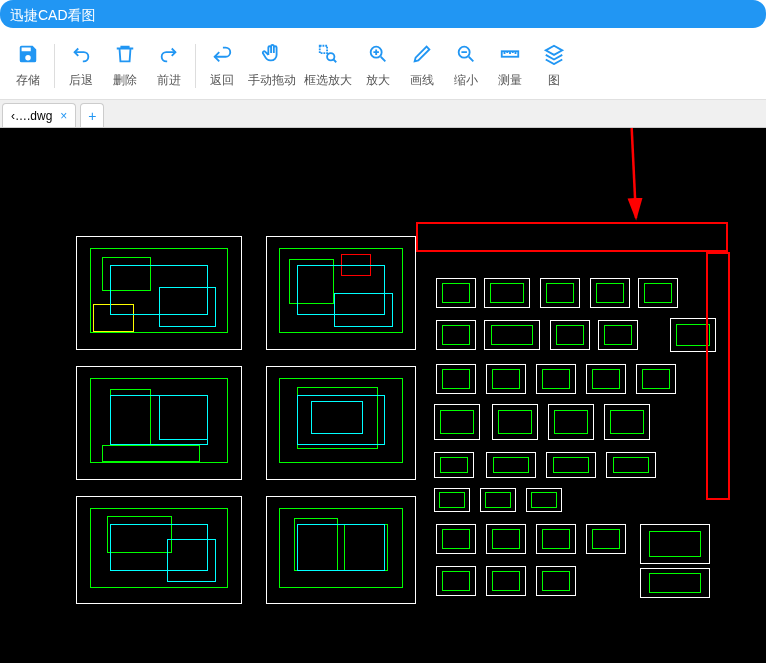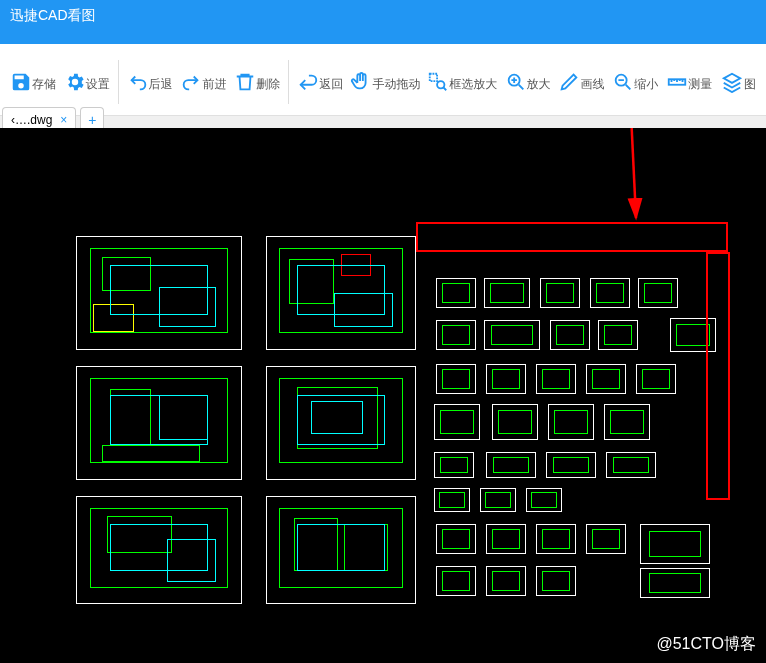--- a/index.html
+++ b/index.html
@@ -5,38 +5,39 @@
 * { margin: 0; padding: 0; box-sizing: border-box; }
 body {
   width: 766px;
   height: 663px;
   font-family: "Microsoft YaHei", "PingFang SC", sans-serif;
   background: #fff;
   overflow: hidden;
   position: relative;
 }
 .titlebar {
-  height: 44px;
+  height: 28px;
   background: #2196F3;
   color: #fff;
   font-size: 14px;
   line-height: 30px;
   padding-left: 10px;
+  border-radius: 13px;
 }
 .toolbar {
   height: 72px;
   background: #fff;
   display: flex;
   align-items: center;
   padding: 8px 6px 4px 6px;
   border-bottom: 1px solid #e0e0e0;
 }
 .tool {
   display: flex;
-  flex-direction: row;
+  flex-direction: column;
   align-items: center;
   justify-content: center;
   min-width: 44px;
   padding: 2px 4px;
   cursor: pointer;
   color: #2196F3;
 }
 .tool .ico {
   width: 24px;
   height: 24px;
@@ -50,21 +51,21 @@
   margin-top: 6px;
   white-space: nowrap;
 }
 .sep {
   width: 1px;
   height: 44px;
   background: #ddd;
   margin: 0 4px;
 }
 .tabbar {
-  height: 16px;
+  height: 28px;
   background: #f0f0f0;
   display: flex;
   align-items: flex-end;
   border-bottom: 1px solid #ccc;
 }
 .tab {
   height: 24px;
   background: #fff;
   border: 1px solid #ccc;
   border-bottom: none;
@@ -162,54 +163,46 @@
 
 <div class="toolbar">
   <div class="tool">
     <span class="ico">
       <svg width="22" height="22" viewBox="0 0 24 24" fill="#2196F3">
           <path d="M17 3H5a2 2 0 0 0-2 2v14a2 2 0 0 0 2 2h14a2 2 0 0 0 2-2V7l-4-4zM12 19a3 3 0 1 1 0-6 3 3 0 0 1 0 6zm3-10H5V5h10v4z"></path>
         </svg>
     </span>
     <span class="lbl">存储</span>
   </div>
-  <div class="tool">
-    <span class="ico">
-      <svg width="22" height="22" viewBox="0 0 24 24" fill="#2196F3">
-          <path d="M19.4 13a7.5 7.5 0 0 0 0-2l2-1.6-2-3.4-2.4 1a7.3 7.3 0 0 0-1.7-1L15 3h-4l-.3 2.5a7.3 7.3 0 0 0-1.7 1l-2.4-1-2 3.4L6.6 11a7.5 7.5 0 0 0 0 2l-2 1.6 2 3.4 2.4-1a7.3 7.3 0 0 0 1.7 1L11 21h4l.3-2.5a7.3 7.3 0 0 0 1.7-1l2.4 1 2-3.4-2-1.6zM12 15.5A3.5 3.5 0 1 1 15.5 12 3.5 3.5 0 0 1 12 15.5z"></path>
-        </svg>
-    </span>
-    <span class="lbl">设置</span>
-  </div>
   <div class="sep"></div>
   <div class="tool">
     <span class="ico">
       <svg width="22" height="22" viewBox="0 0 24 24" fill="none" stroke="#2196F3" stroke-width="2">
           <path d="M9 14l-4-4 4-4"></path>
           <path d="M5 10h10a5 5 0 0 1 0 10h-1"></path>
         </svg>
     </span>
     <span class="lbl">后退</span>
   </div>
   <div class="tool">
     <span class="ico">
       <svg width="22" height="22" viewBox="0 0 24 24" fill="none" stroke="#2196F3" stroke-width="2">
+          <path d="M3 6h18M8 6V4h8v2M6 6l1 14h10l1-14"></path>
+        </svg>
+    </span>
+    <span class="lbl">删除</span>
+  </div>
+  <div class="tool">
+    <span class="ico">
+      <svg width="22" height="22" viewBox="0 0 24 24" fill="none" stroke="#2196F3" stroke-width="2">
           <path d="M15 14l4-4-4-4"></path>
           <path d="M19 10H9a5 5 0 0 0 0 10h1"></path>
         </svg>
     </span>
     <span class="lbl">前进</span>
-  </div>
-  <div class="tool">
-    <span class="ico">
-      <svg width="22" height="22" viewBox="0 0 24 24" fill="none" stroke="#2196F3" stroke-width="2">
-          <path d="M3 6h18M8 6V4h8v2M6 6l1 14h10l1-14"></path>
-        </svg>
-    </span>
-    <span class="lbl">删除</span>
   </div>
   <div class="sep"></div>
   <div class="tool">
     <span class="ico">
       <svg width="22" height="22" viewBox="0 0 24 24" fill="none" stroke="#2196F3" stroke-width="2">
           <path d="M9 10l-5 5 5 5"></path>
           <path d="M4 15h12a5 5 0 0 0 0-10h-3"></path>
         </svg>
     </span>
     <span class="lbl">返回</span>
@@ -366,14 +359,13 @@
 
   <svg class="arrow" style="left:0;top:-128px;width:766px;height:663px">
     <defs>
       <marker id="ah" markerWidth="10" markerHeight="10" refX="8" refY="3" orient="auto">
         <path d="M0,0 L0,6 L9,3 z" fill="#f00"></path>
       </marker>
     </defs>
     <line x1="630" y1="93" x2="636" y2="218" stroke="#f00" stroke-width="2.5" marker-end="url(#ah)"></line>
   </svg>
 
-  <div class="watermark">@51CTO博客</div>
 </div>
 
 </body></html>

